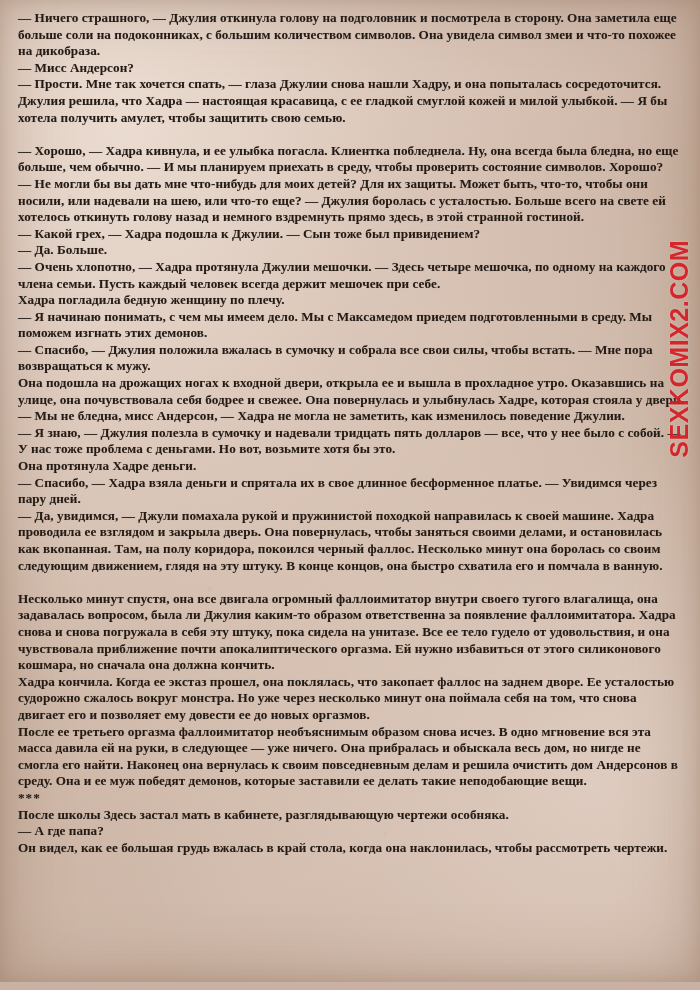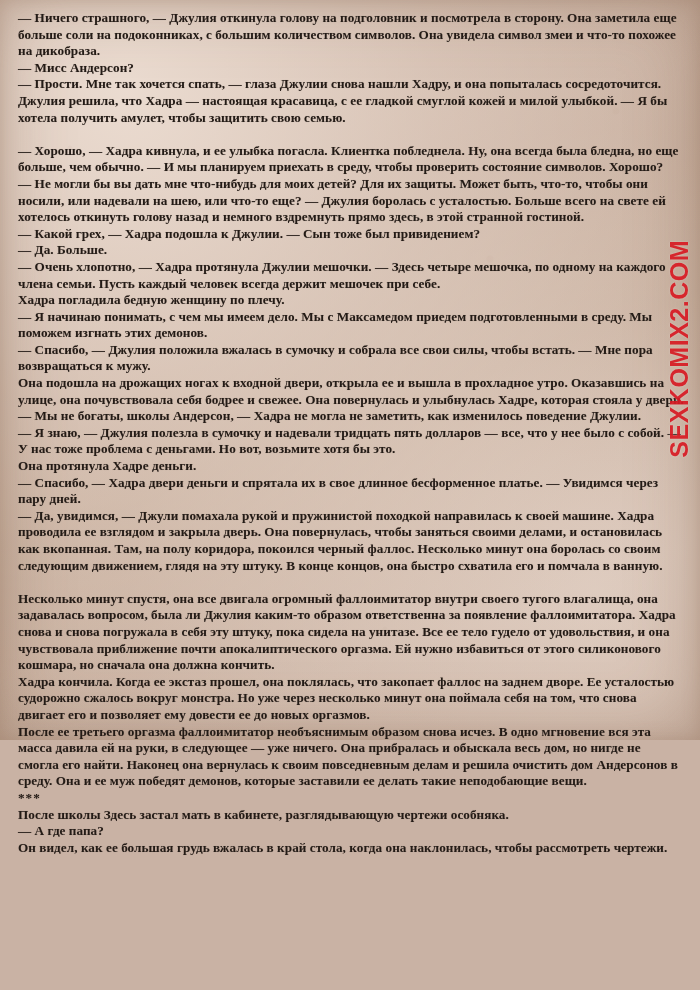--- a/index.html
+++ b/index.html
@@ -9,21 +9,21 @@
   body {
     width: 700px;
     height: 990px;
     background: #c9b2a4;
     font-family: "Liberation Serif", serif;
     overflow: hidden;
   }
   #page {
     position: relative;
     width: 700px;
-    height: 740px;
+    height: 982px;
     background:
       radial-gradient(ellipse at 18% 12%, rgba(236,221,210,0.95) 0%, rgba(226,208,196,0.55) 38%, rgba(205,182,168,0.15) 70%),
       radial-gradient(ellipse at 85% 80%, rgba(232,216,205,0.75) 0%, rgba(208,186,172,0.25) 55%, rgba(190,165,150,0.05) 80%),
       linear-gradient(160deg, #d6c0b2 0%, #cbb3a3 30%, #c2a894 55%, #cdb6a6 80%, #c0a492 100%);
   }
   #grain {
     position: absolute;
     inset: 0;
     pointer-events: none;
     opacity: .35;
@@ -92,24 +92,24 @@
     <p class="para">— Прости. Мне так хочется спать, — глаза Джулии снова нашли Хадру, и она попыталась сосредоточится. Джулия решила, что Хадра — настоящая красавица, с ее гладкой смуглой кожей и милой улыбкой. — Я бы хотела получить амулет, чтобы защитить свою семью.</p>
     <p class="para gap">— Хорошо, — Хадра кивнула, и ее улыбка погасла. Клиентка побледнела. Ну, она всегда была бледна, но еще больше, чем обычно. — И мы планируем приехать в среду, чтобы проверить состояние символов. Хорошо?</p>
     <p class="para">— Не могли бы вы дать мне что-нибудь для моих детей? Для их защиты. Может быть, что-то, чтобы они носили, или надевали на шею, или что-то еще? — Джулия боролась с усталостью. Больше всего на свете ей хотелось откинуть голову назад и немного вздремнуть прямо здесь, в этой странной гостиной.</p>
     <p class="para">— Какой грех, — Хадра подошла к Джулии. — Сын тоже был привидением?</p>
     <p class="para">— Да. Больше.</p>
     <p class="para">— Очень хлопотно, — Хадра протянула Джулии мешочки. — Здесь четыре мешочка, по одному на каждого члена семьи. Пусть каждый человек всегда держит мешочек при себе.</p>
     <p class="para">Хадра погладила бедную женщину по плечу.</p>
     <p class="para">— Я начинаю понимать, с чем мы имеем дело. Мы с Максамедом приедем подготовленными в среду. Мы поможем изгнать этих демонов.</p>
     <p class="para">— Спасибо, — Джулия положила вжалась в сумочку и собрала все свои силы, чтобы встать. — Мне пора возвращаться к мужу.</p>
     <p class="para">Она подошла на дрожащих ногах к входной двери, открыла ее и вышла в прохладное утро. Оказавшись на улице, она почувствовала себя бодрее и свежее. Она повернулась и улыбнулась Хадре, которая стояла у двери.</p>
-    <p class="para">— Мы не богаты, школы Андерсон, — Хадра не могла не заметить, как изменилось поведение Джулии.</p>
+    <p class="para">— Мы не бледна, мисс Андерсон, — Хадра не могла не заметить, как изменилось поведение Джулии.</p>
     <p class="para">— Я знаю, — Джулия полезла в сумочку и надевали тридцать пять долларов — все, что у нее было с собой. — У нас тоже проблема с деньгами. Но вот, возьмите хотя бы это.</p>
     <p class="para">Она протянула Хадре деньги.</p>
-    <p class="para">— Спасибо, — Хадра двери деньги и спрятала их в свое длинное бесформенное платье. — Увидимся через пару дней.</p>
+    <p class="para">— Спасибо, — Хадра взяла деньги и спрятала их в свое длинное бесформенное платье. — Увидимся через пару дней.</p>
     <p class="para">— Да, увидимся, — Джули помахала рукой и пружинистой походкой направилась к своей машине. Хадра проводила ее взглядом и закрыла дверь. Она повернулась, чтобы заняться своими делами, и остановилась как вкопанная. Там, на полу коридора, покоился черный фаллос. Несколько минут она боролась со своим следующим движением, глядя на эту штуку. В конце концов, она быстро схватила его и помчала в ванную.</p>
     <p class="para gap">Несколько минут спустя, она все двигала огромный фаллоимитатор внутри своего тугого влагалища, она задавалась вопросом, была ли Джулия каким-то образом ответственна за появление фаллоимитатора. Хадра снова и снова погружала в себя эту штуку, пока сидела на унитазе. Все ее тело гудело от удовольствия, и она чувствовала приближение почти апокалиптического оргазма. Ей нужно избавиться от этого силиконового кошмара, но сначала она должна кончить.</p>
     <p class="para">Хадра кончила. Когда ее экстаз прошел, она поклялась, что закопает фаллос на заднем дворе. Ее усталостью судорожно сжалось вокруг монстра. Но уже через несколько минут она поймала себя на том, что снова двигает его и позволяет ему довести ее до новых оргазмов.</p>
     <p class="para">После ее третьего оргазма фаллоимитатор необъяснимым образом снова исчез. В одно мгновение вся эта масса давила ей на руки, в следующее — уже ничего. Она прибралась и обыскала весь дом, но нигде не смогла его найти. Наконец она вернулась к своим повседневным делам и решила очистить дом Андерсонов в среду. Она и ее муж победят демонов, которые заставили ее делать такие неподобающие вещи.</p>
     <p class="para stars">***</p>
     <p class="para">После школы Здесь застал мать в кабинете, разглядывающую чертежи особняка.</p>
     <p class="para">— А где папа?</p>
     <p class="para">Он видел, как ее большая грудь вжалась в край стола, когда она наклонилась, чтобы рассмотреть чертежи.</p>
   </div>
 

